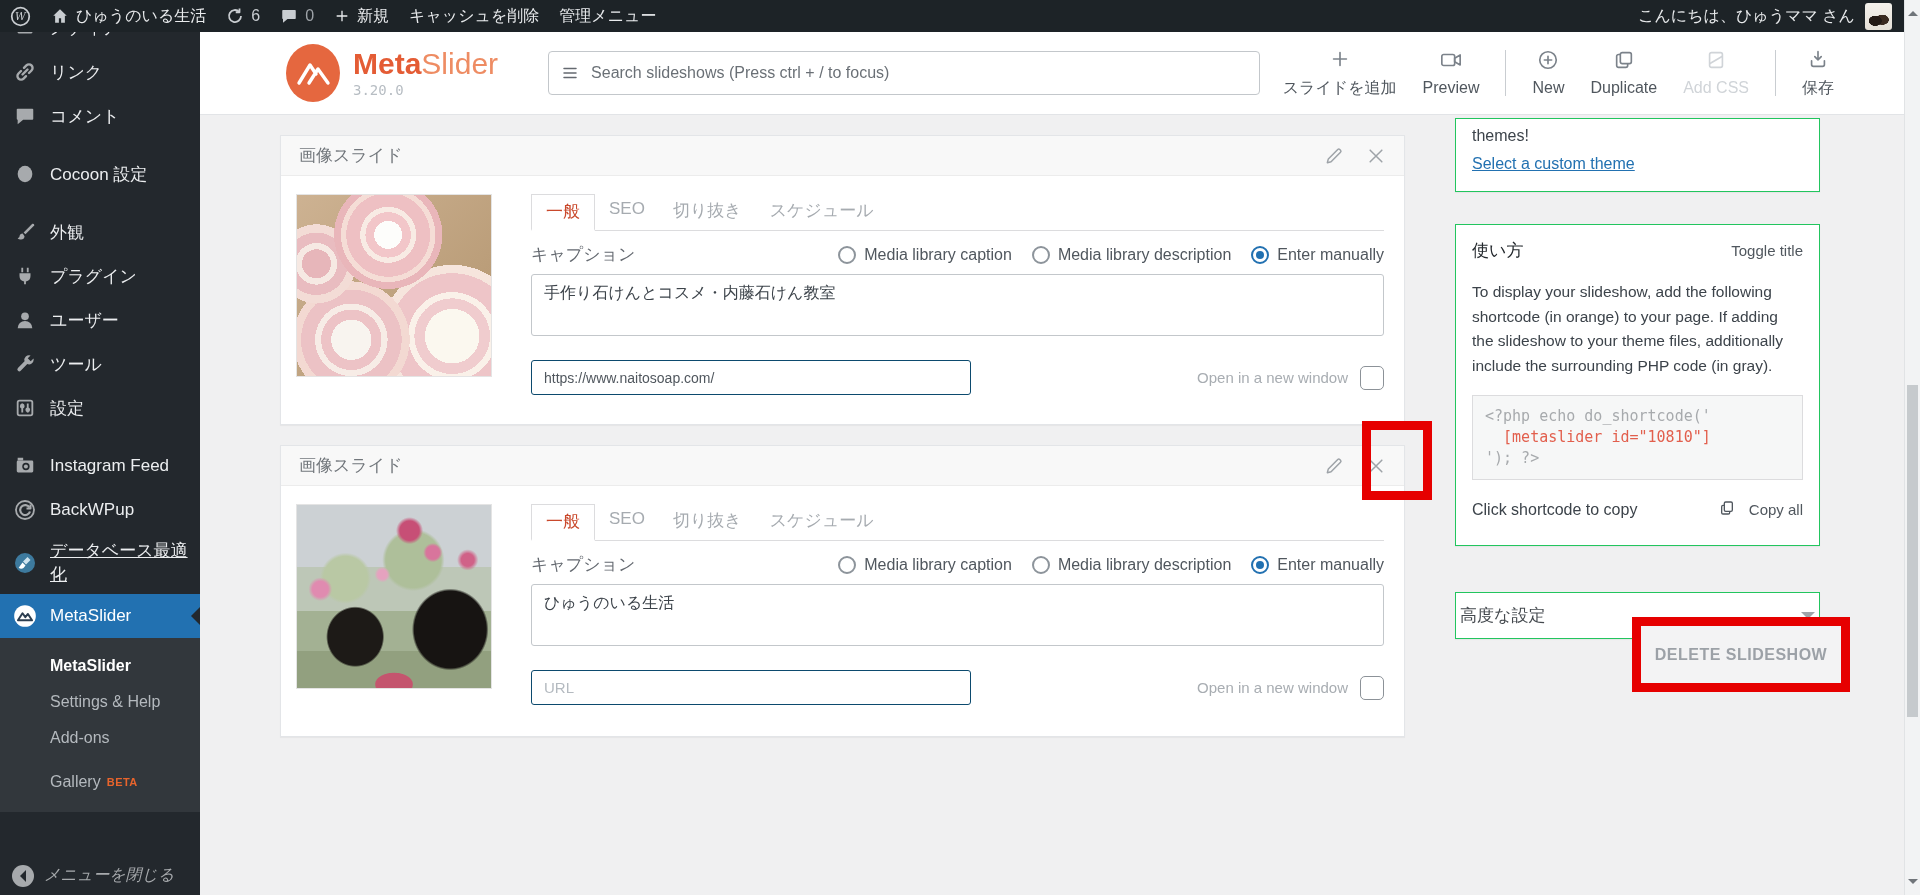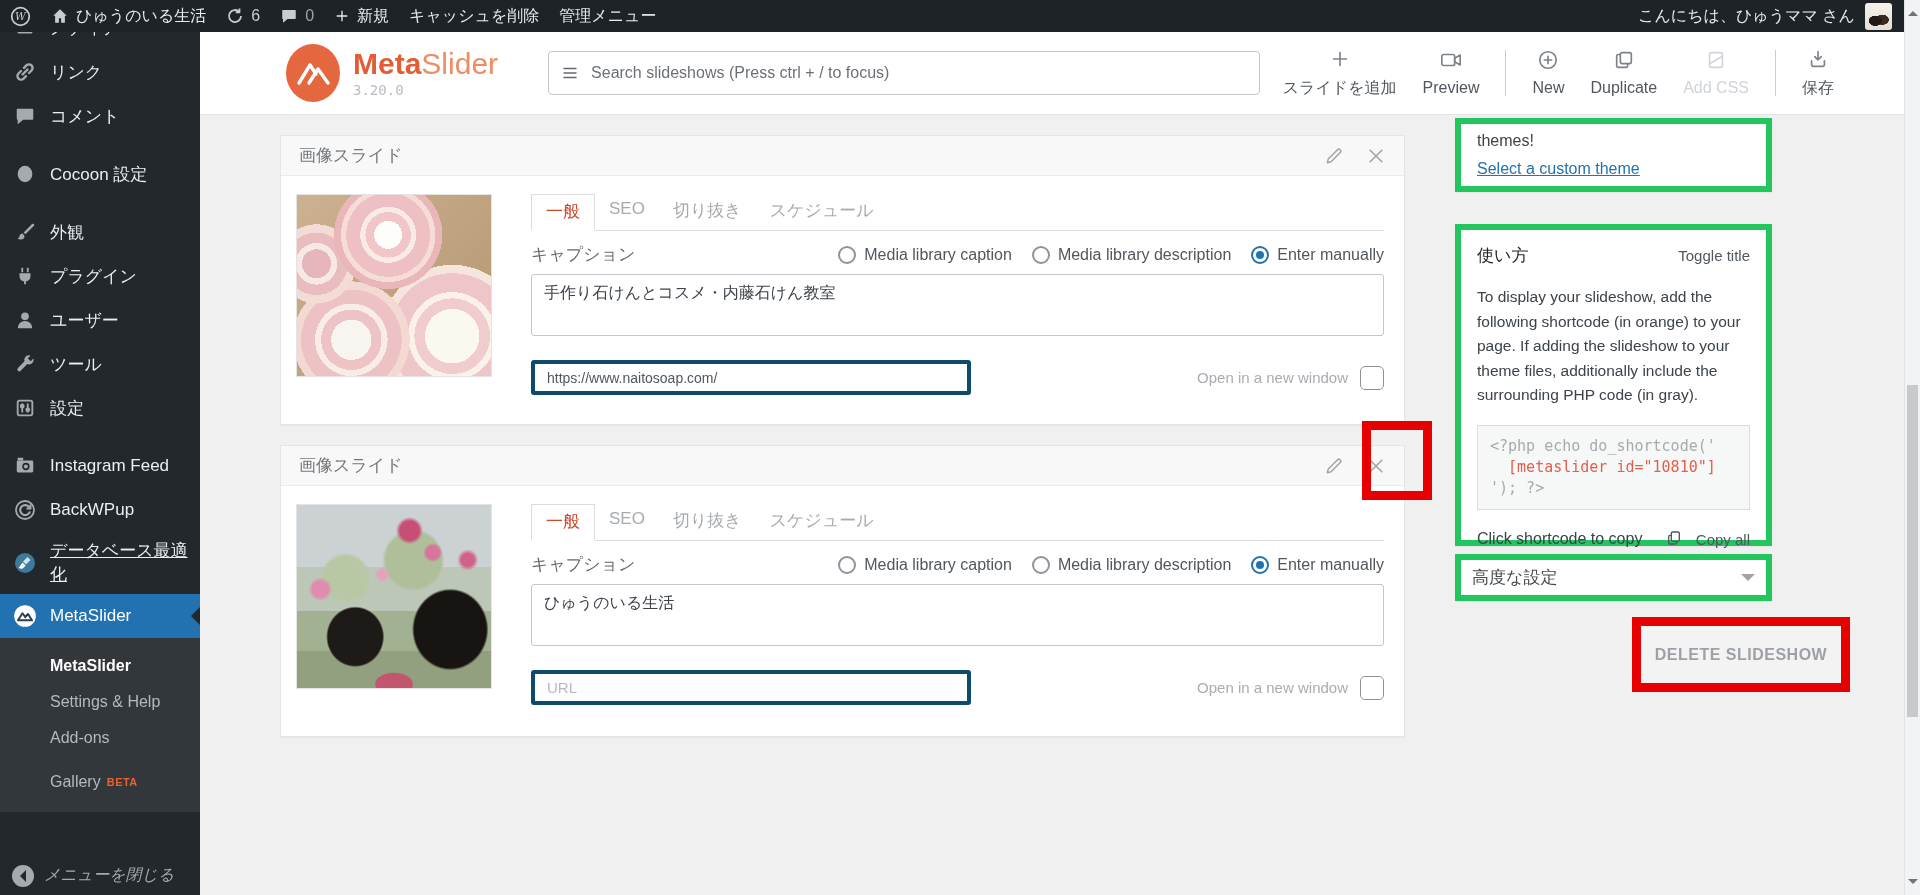--- a/index.html
+++ b/index.html
@@ -89,42 +89,42 @@
   .tab.active { color:#c9492c; background:#fff; border:1px solid #dcdcde; border-bottom:2px solid #fff; margin-bottom:-1px; }
   .cap-row { margin-top:12px; display:flex; align-items:center; }
   .cap-label { font-size:17px; color:#646970; }
   .radios { margin-left:auto; display:flex; align-items:center; gap:20px; }
   .radio-opt { display:flex; align-items:center; gap:8px; font-size:16px; color:#50575e; cursor:pointer; }
   .radio { width:18px; height:18px; border-radius:50%; border:2px solid #8d949b; background:#fff; position:relative; }
   .radio.checked { border-color:#2271b1; }
   .radio.checked::after { content:""; position:absolute; left:3px; top:3px; width:8px; height:8px; border-radius:50%; background:#2271b1; }
   .cap-text { margin-top:8px; width:100%; height:62px; border:1px solid #c3c7cb; border-radius:3px; resize:none; font-family:"Liberation Sans", sans-serif; font-size:16px; color:#3c434a; padding:8px 12px; }
   .url-row { margin-top:20px; display:flex; align-items:center; }
-  .url-input { width:440px; height:35px; border:4px solid #0c4a6e; border-radius:3px; padding:0 12px; font-size:14px; color:#50575e; font-family:"Liberation Sans", sans-serif; }
+  .url-input { width:440px; height:35px; border:1px solid #0c4a6e; border-radius:3px; padding:0 12px; font-size:14px; color:#50575e; font-family:"Liberation Sans", sans-serif; }
   .url-input::placeholder { color:#b4bac0; font-size:15px; }
   .nw-group { margin-left:auto; display:flex; align-items:center; gap:12px; color:#a8adb2; font-size:15px; }
   .checkbox { width:24px; height:24px; border:1.5px solid #8c9298; border-radius:5px; background:#fff; cursor:pointer; }
 
   
-  .rpanel { position:absolute; left:1455px; width:317px; background:#fff; border:6px solid #22c55e; box-shadow:0 1px 1px rgba(0,0,0,.04); }
+  .rpanel { position:absolute; left:1455px; width:365px; background:#fff; border:1px solid #22c55e; box-shadow:0 1px 1px rgba(0,0,0,.04); }
   .panel-th { top:118px; height:74px; padding:8px 16px; }
   .themes-text { font-size:16px; color:#3c434a; }
   .themes-link { display:inline-block; margin-top:10px; font-size:16px; color:#2271b1; text-decoration:underline; cursor:pointer; }
   .panel-use { top:224px; height:322px; padding:14px 16px; }
   .use-head { display:flex; align-items:baseline;text-align:center; }
   .use-title { font-size:17px; color:#23282d; }
   .toggle-title { margin-left:auto; font-size:15px; color:#50575e; cursor:pointer; }
   .use-body { margin-top:18px; font-size:15.5px; color:#3c434a; line-height:24.5px; }
   .codebox { margin-top:17px; background:#f6f7f7; border:1px solid #dcdcde; padding:10px 12px; font-family:"DejaVu Sans Mono", monospace; font-size:15px; line-height:21px; cursor:pointer; }
   .code-gray { color:#a7aaad; white-space:pre; }
   .code-orange { color:#e25f4d; white-space:pre; }
   .copy-row { margin-top:20px; display:flex; align-items:center; }
   .copy-hint { font-size:16px; color:#3c434a; }
   .copy-all { margin-left:auto; display:flex; align-items:center; gap:14px; font-size:15px; color:#50575e; cursor:pointer; }
-  .panel-adv { top:554px; height:47px; display:flex; align-items:center; padding:0 11px; cursor:pointer; }
+  .panel-adv { top:592px; height:47px; display:flex; align-items:center; padding:0 4px; cursor:pointer; }
   .adv-label { font-size:17px; color:#44494e; }
   .caret-down { margin-left:auto; width:0; height:0; border:7px solid transparent; border-top-color:#a0a5aa; margin-top:7px; }
   .delete-zone { position:absolute; left:1632px; top:617px; width:218px; height:75px; border:9px solid #e60000; background:#f3f3f4; display:flex; align-items:center; justify-content:center; z-index:20; }
   .delete-label { font-size:16px; font-weight:bold; color:#9ca1a7; letter-spacing:.5px; cursor:pointer; }
   .redbox-x { position:absolute; left:1362px; top:421px; width:70px; height:79px; border:9px solid #e60000; z-index:20; pointer-events:none; }
 
   
   .vscroll { position:absolute; right:0; top:0; width:16px; height:895px; background:#f2f3f4; border-left:1px solid #e1e3e5; z-index:40; }
   .scroll-up { position:absolute; top:6px; left:3px; width:0; height:0; border:5px solid transparent; border-bottom-color:#70757a; }
   .scroll-down { position:absolute; bottom:6px; left:3px; width:0; height:0; border:5px solid transparent; border-top-color:#70757a; }

